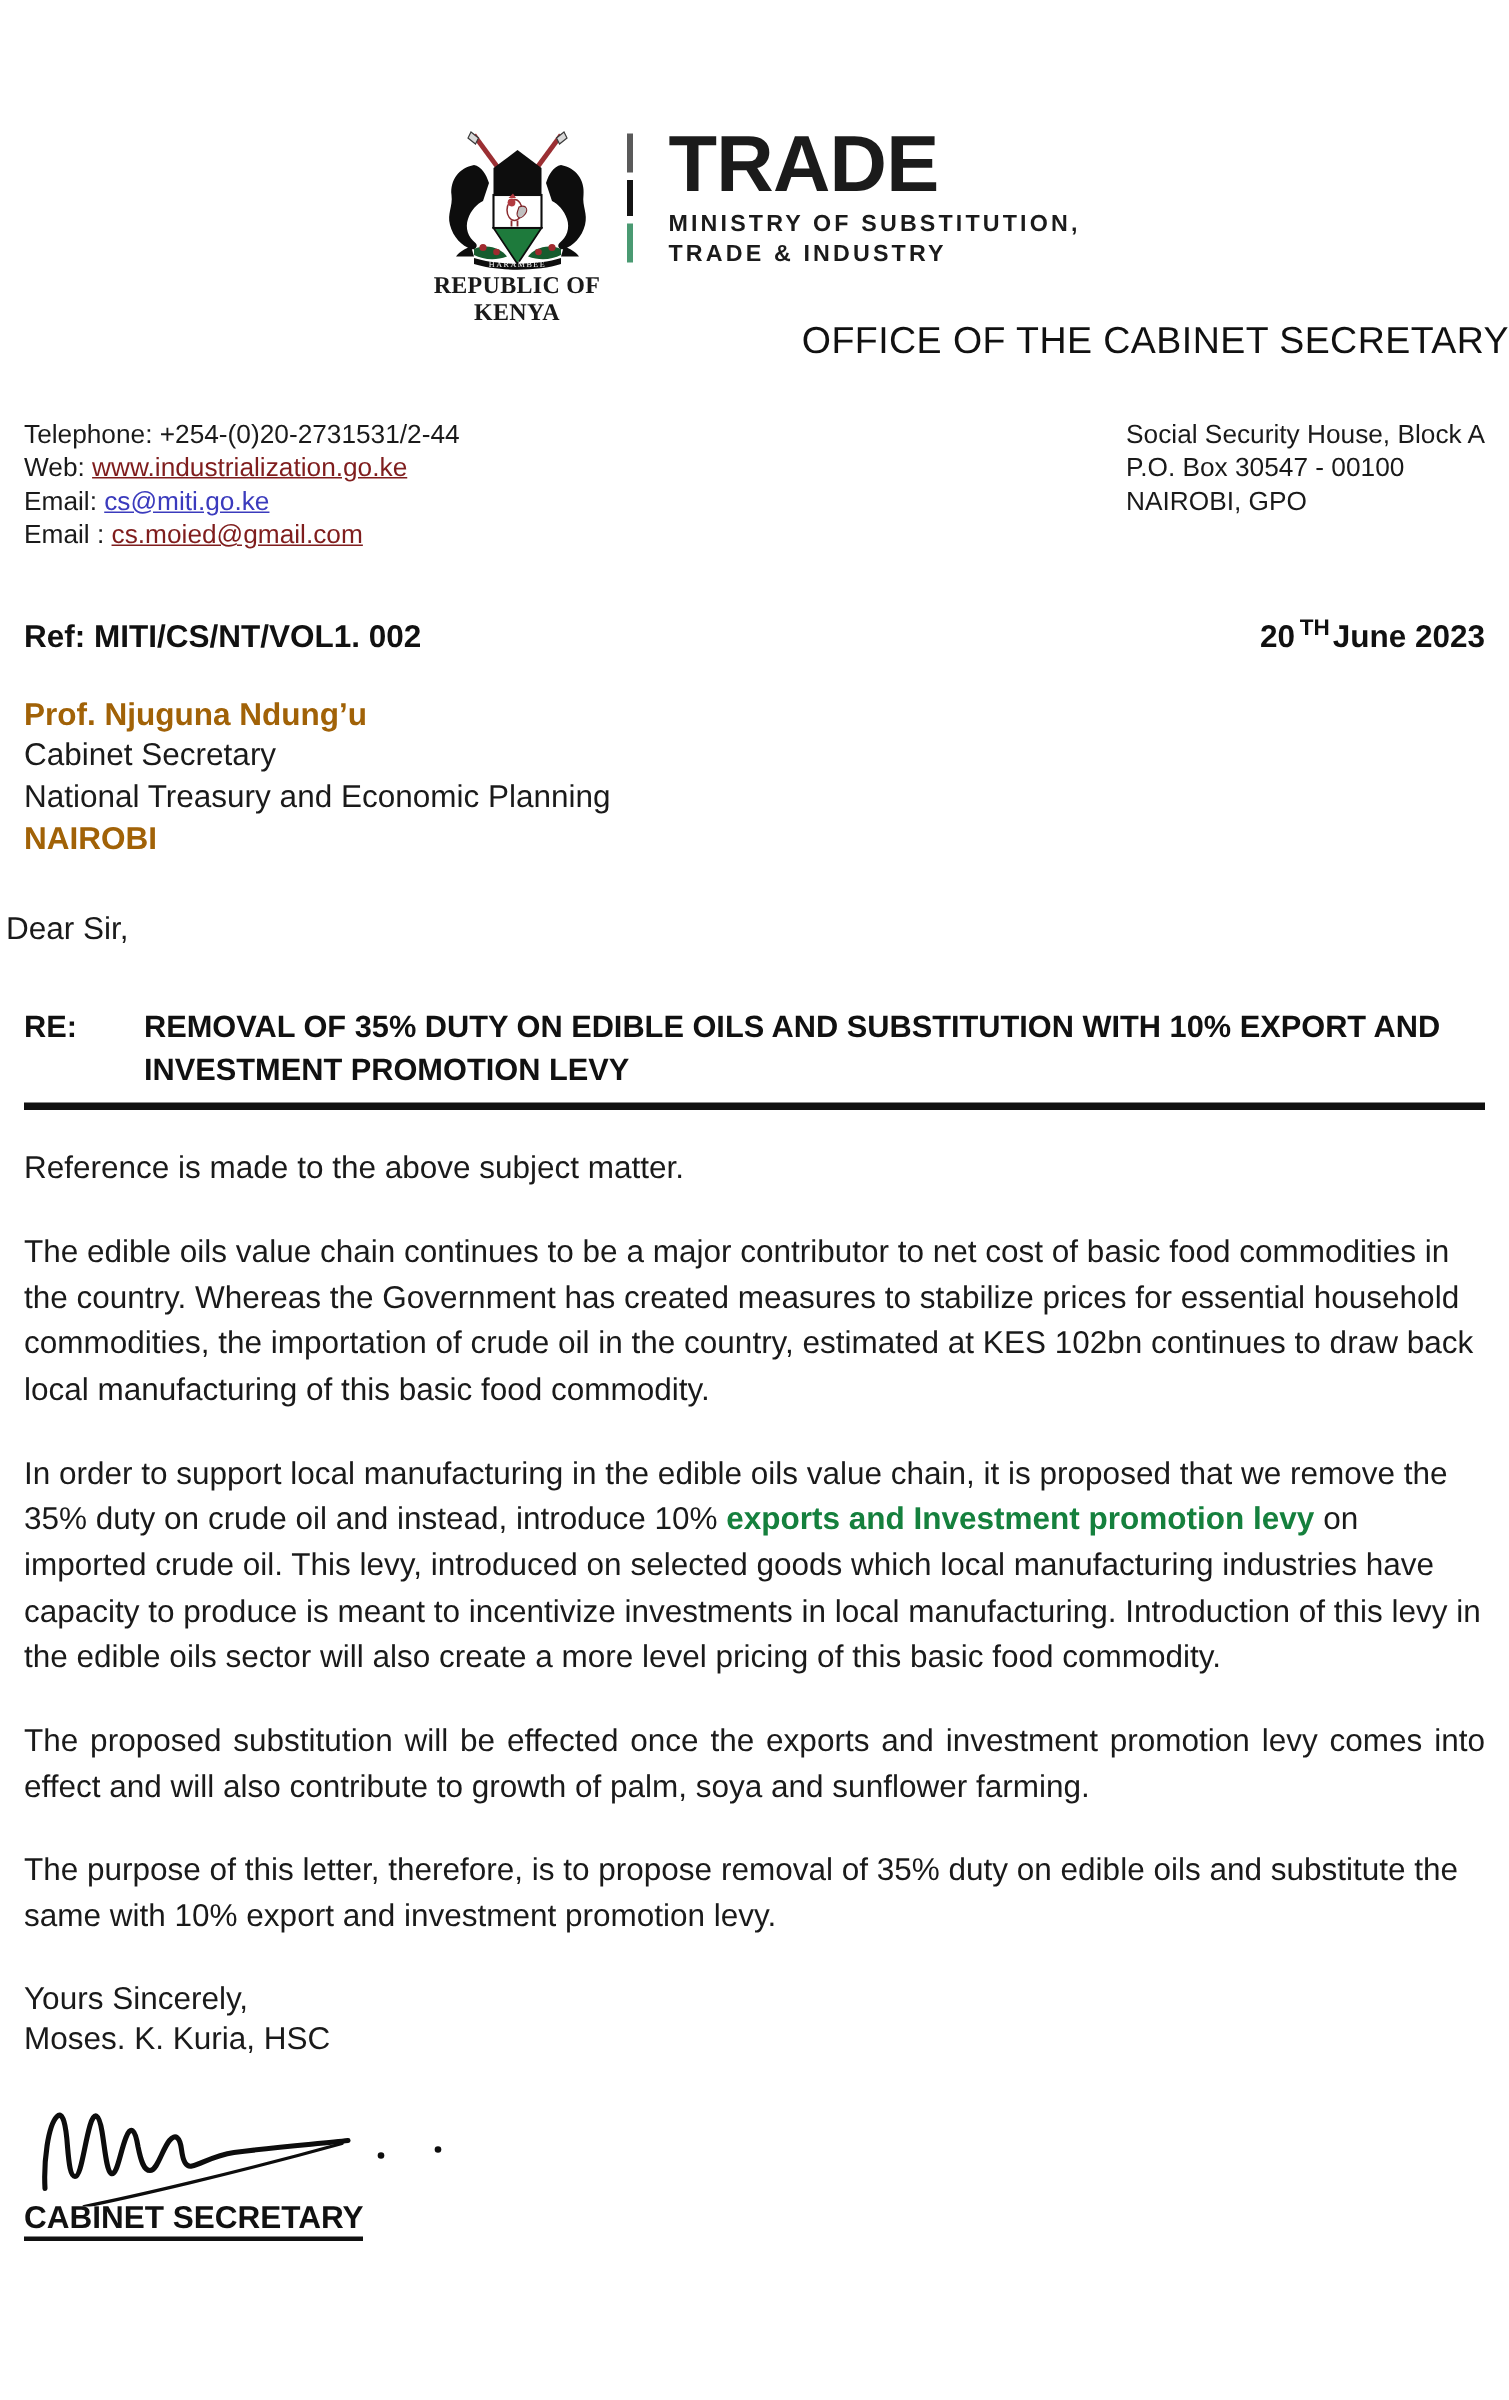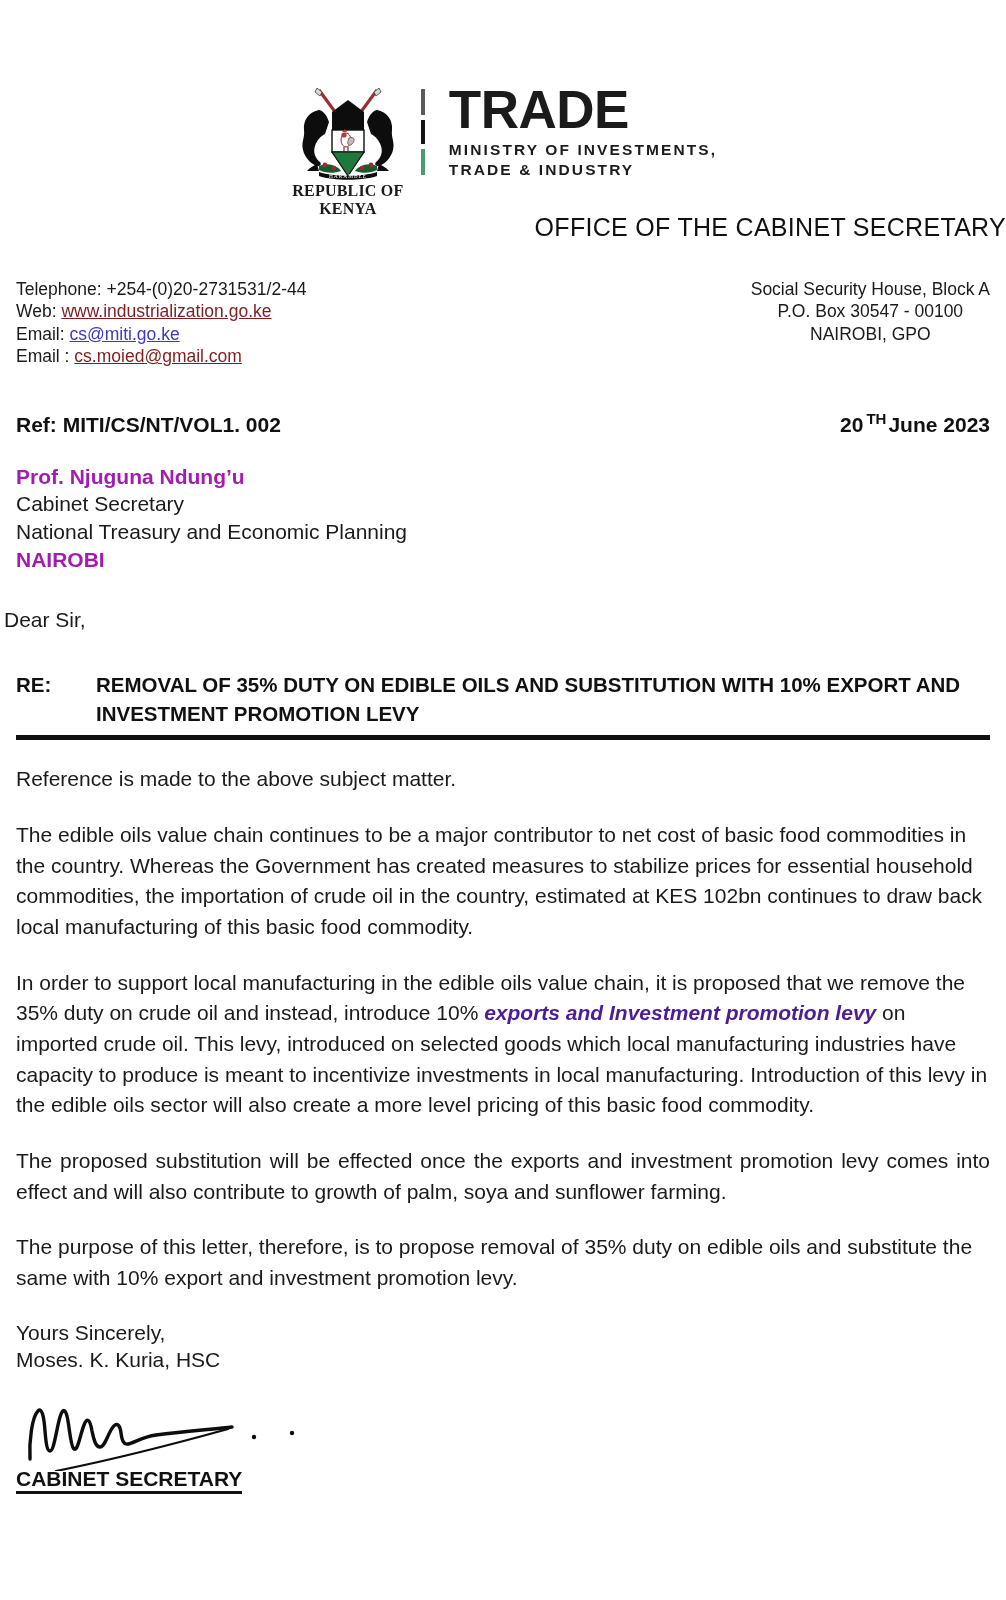--- a/index.html
+++ b/index.html
@@ -82,21 +82,21 @@
     display: flex;
     justify-content: space-between;
     align-items: flex-start;
     margin-top: 36px;
     padding: 0 16px 0 16px;
     font-size: 17.5px;
     line-height: 1.28;
     color: #1a1a1a;
   }
   .contact-left div, .contact-right div { white-space: nowrap; }
-  .contact-right { text-align: center; }
+  .contact-right { text-align: left; }
   .u-link { text-decoration: underline; color: #7f1d1d; }
   .u-link-blue { text-decoration: underline; color: #3b3bbd; }
 
   
   .ref-row {
     display: flex;
     justify-content: space-between;
     align-items: baseline;
     margin-top: 42px;
     padding: 0 16px;
@@ -113,21 +113,21 @@
   }
 
   
   .recipient {
     margin-top: 26px;
     padding: 0 16px;
     font-size: 21px;
     line-height: 1.33;
     color: #1a1a1a;
   }
-  .recipient .bold { font-weight: bold; color: #a21caf; }
+  .recipient .bold { font-weight: bold; color: #a16207; }
 
   .salutation {
     margin-top: 34px;
     padding: 0 4px;
     font-size: 21px;
     color: #1a1a1a;
   }
 
   
   .subject-row {
@@ -150,21 +150,21 @@
   
   .body {
     padding: 0 16px;
     margin-top: 24px;
     font-size: 21px;
     line-height: 1.46;
     color: #1a1a1a;
   }
   .body p { margin: 0 0 25px 0; }
   .body p.justified { text-align: justify; }
-  .body b { font-weight: bold; color: #4c1d95; font-style: italic; }
+  .body b { font-weight: bold; color: #15803d; }
 
   
   .signoff {
     padding: 0 16px;
     font-size: 21px;
     line-height: 1.3;
     color: #1a1a1a;
     margin-top: 6px;
   }
   .signature-area {
@@ -243,21 +243,21 @@
       <span class="div-seg-1"></span>
       <span class="div-gap-1"></span>
       <span class="div-seg-2"></span>
       <span class="div-gap-2"></span>
       <span class="div-seg-3"></span>
     </div>
 
     <div class="wordmark">
       <div class="wordmark-main">TRADE</div>
       <div class="wordmark-sub">
-        <div>MINISTRY OF INVESTMENTS,</div>
+        <div>MINISTRY OF SUBSTITUTION,</div>
         <div>TRADE &amp; INDUSTRY</div>
       </div>
     </div>
   </div>
 
   <div class="office-title">OFFICE OF THE CABINET SECRETARY</div>
 
   <div class="contact-block">
     <div class="contact-left">
       <div>Telephone:  +254-(0)20-2731531/2-44</div>

